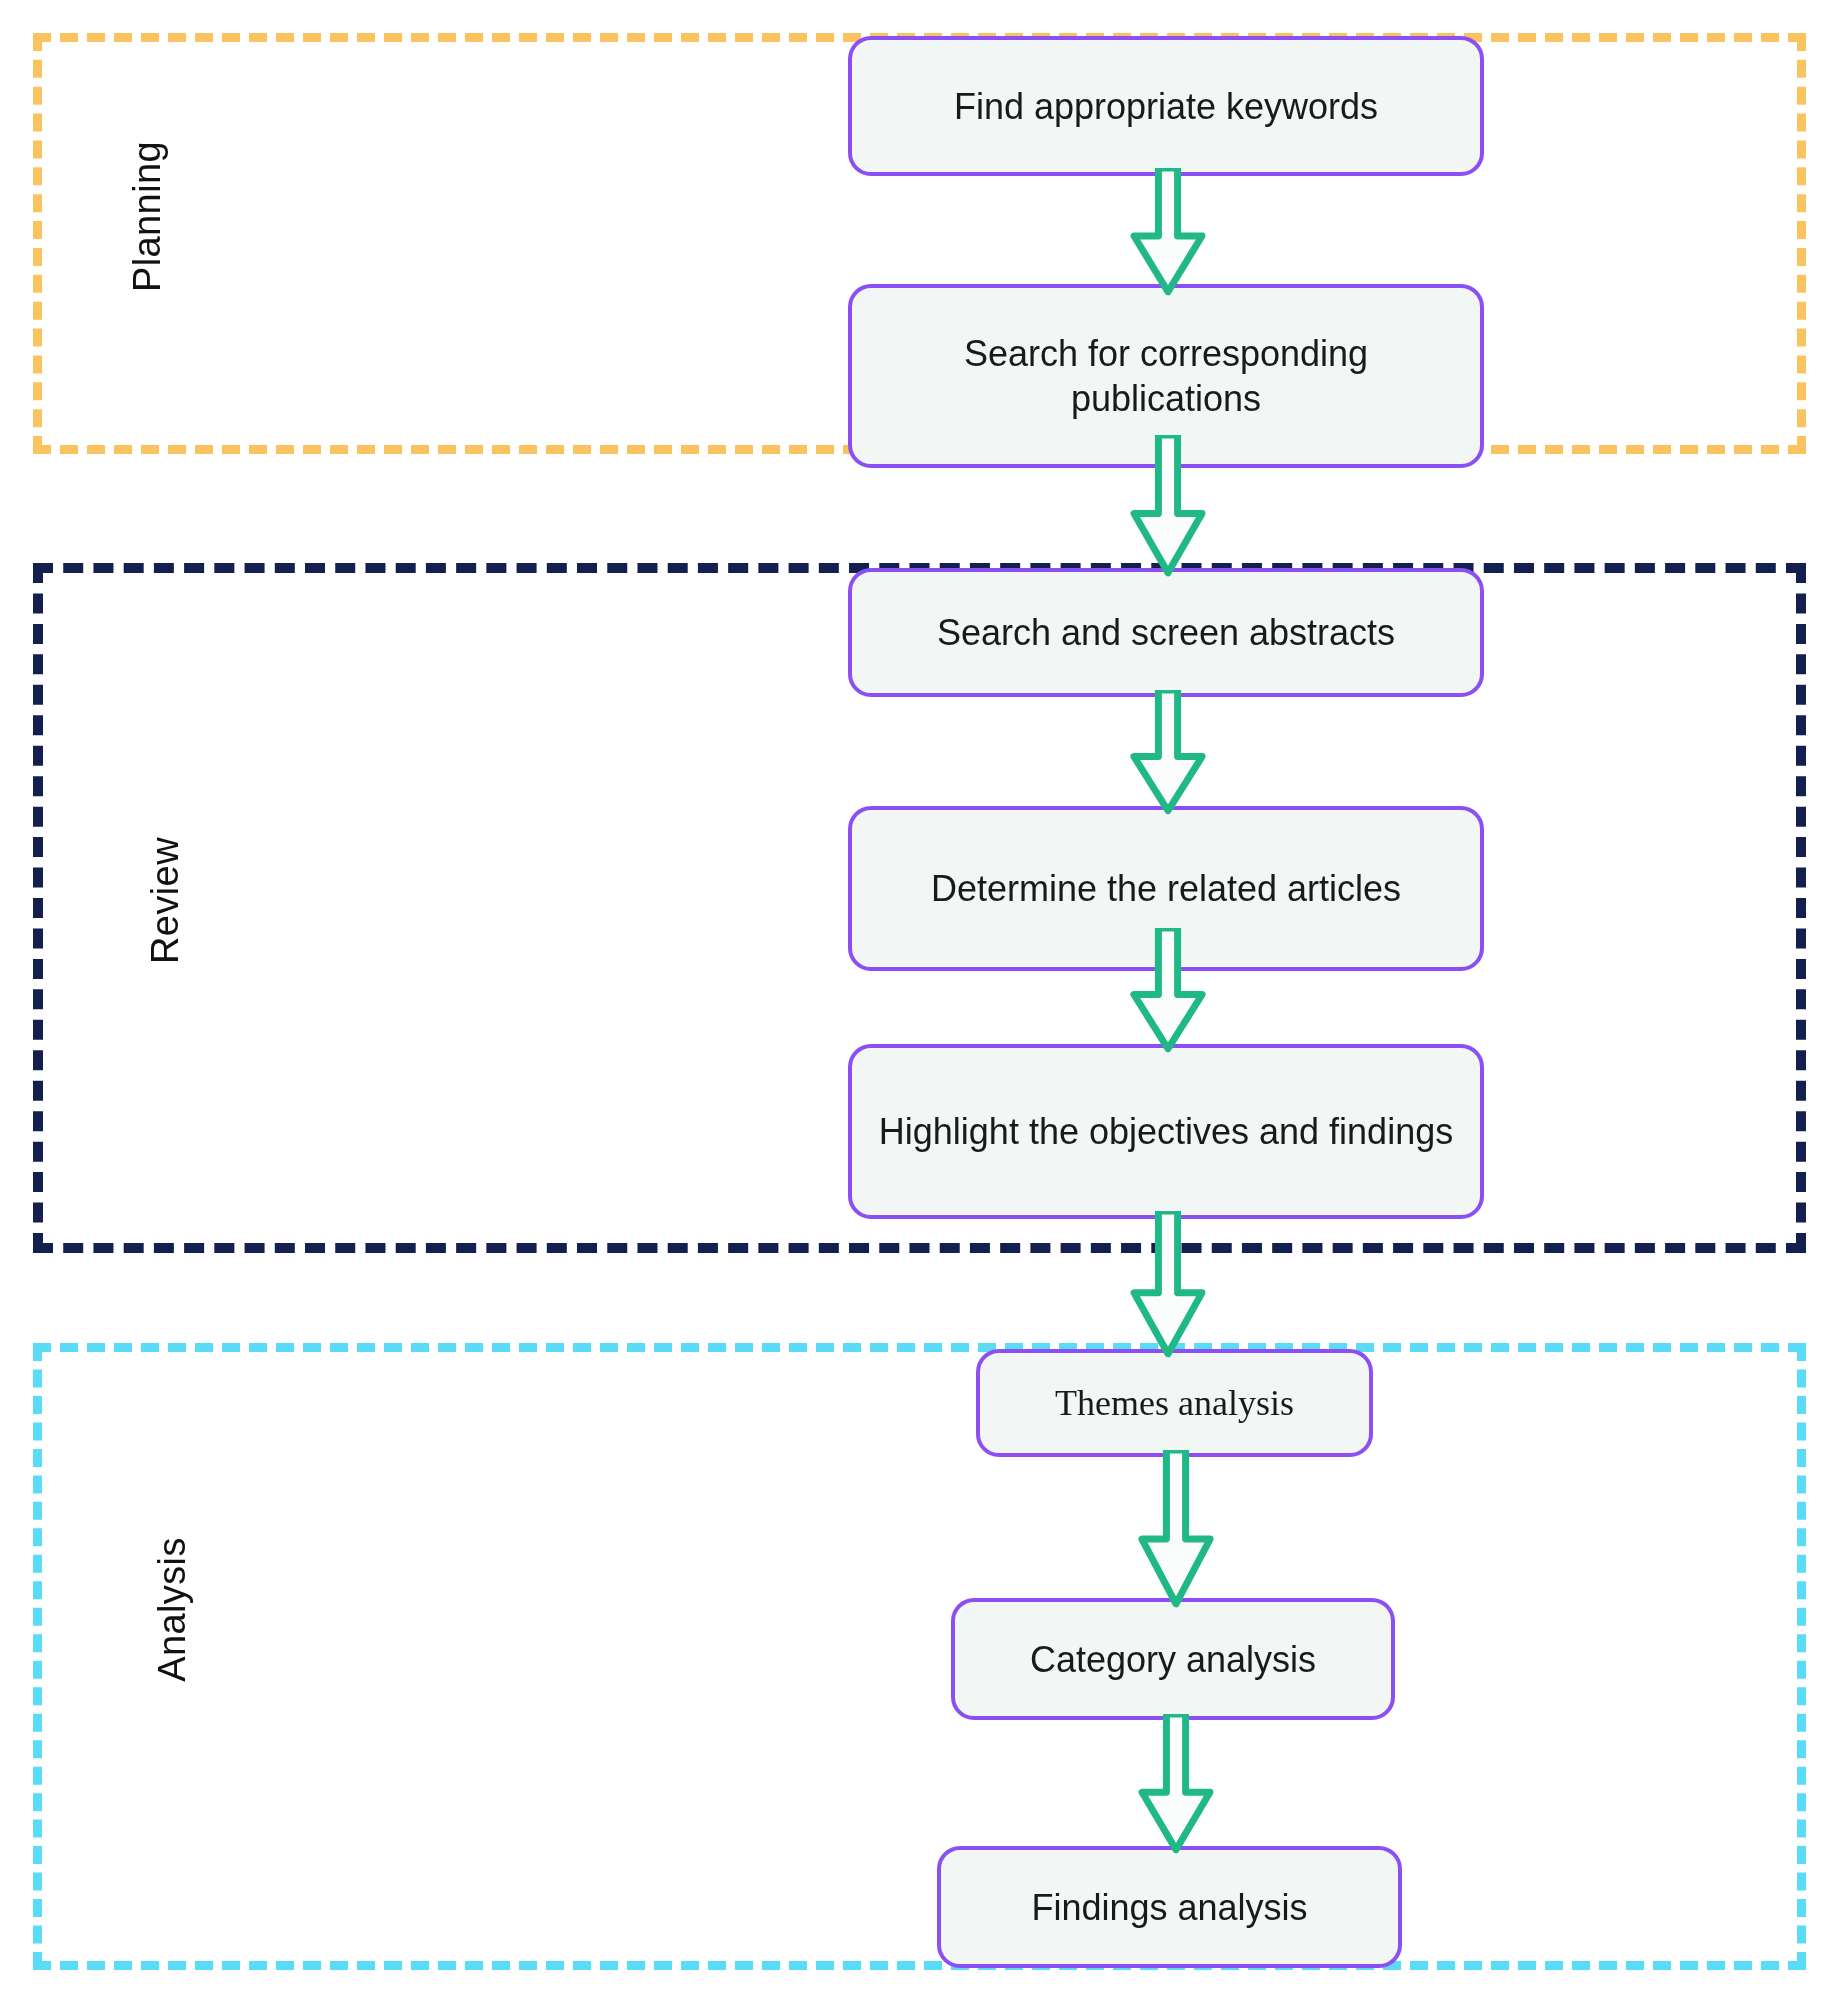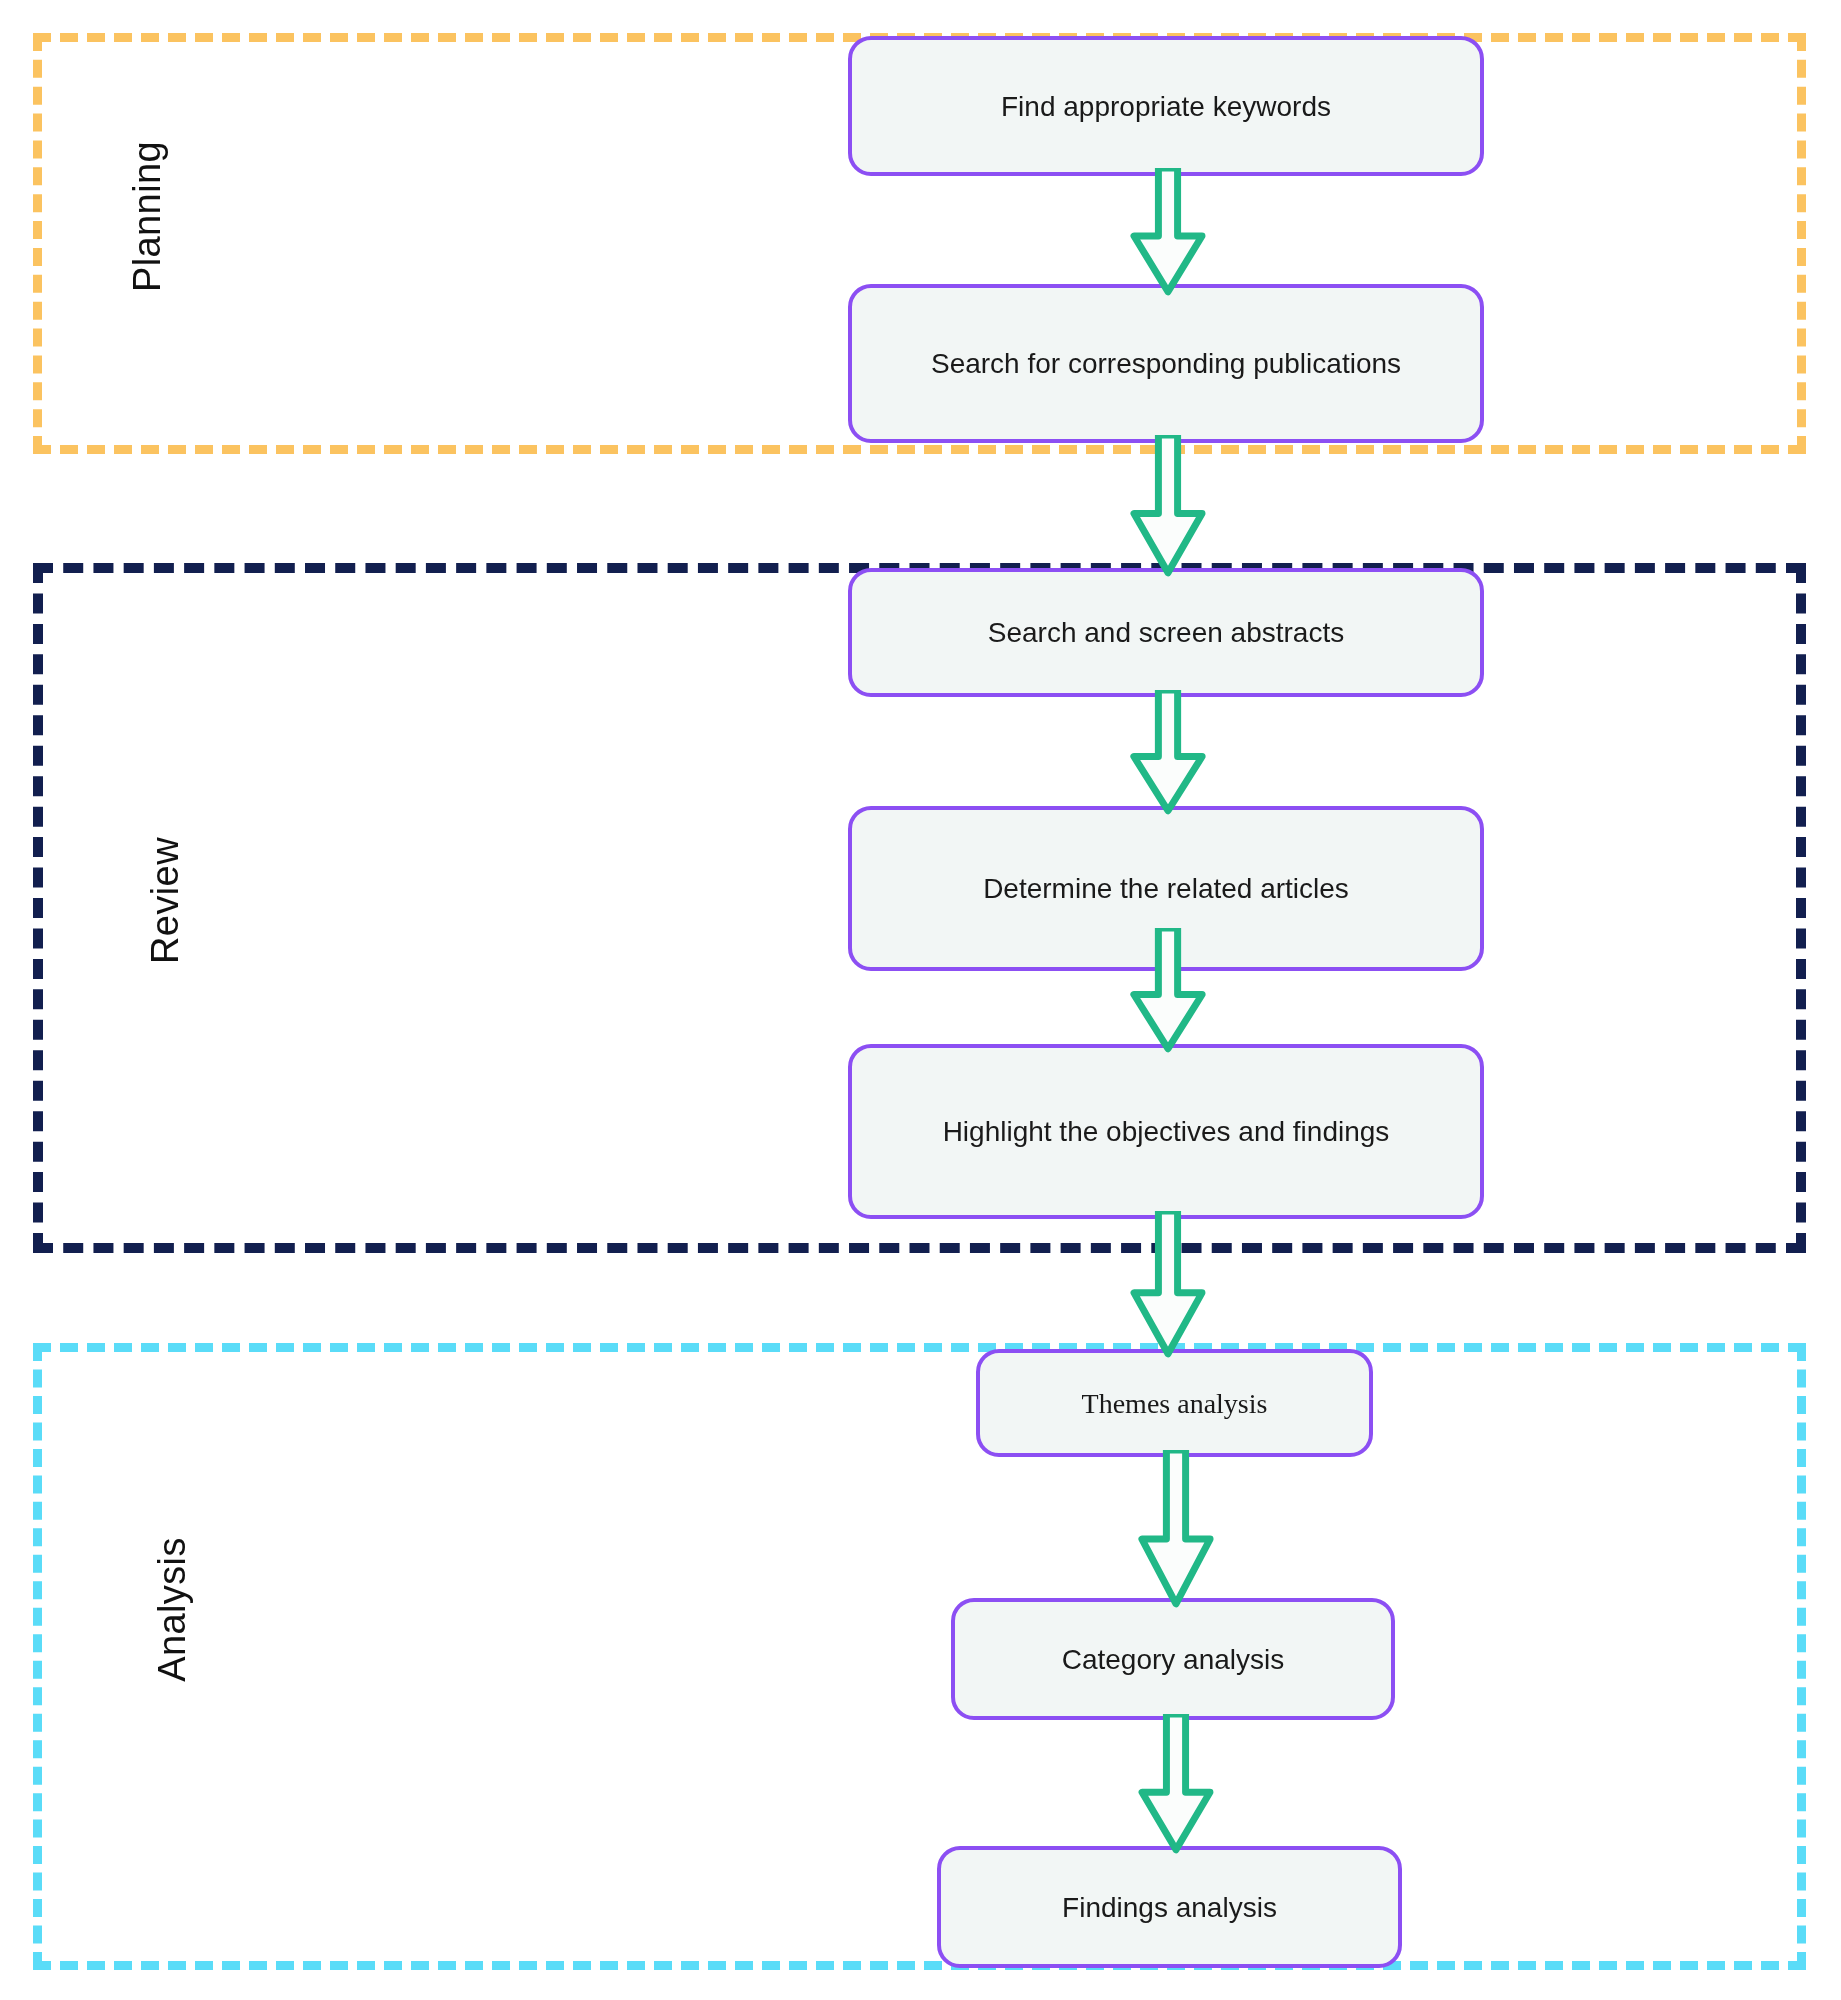--- a/index.html
+++ b/index.html
@@ -85,33 +85,33 @@
     position: absolute;
     box-sizing: border-box;
     background: #f2f6f5;
     border: 4.4px solid #8c4ff3;
     border-radius: 23px;
     display: flex;
     align-items: center;
     justify-content: center;
     text-align: center;
     color: #1a1a1a;
-    font-size: 28px;
+    font-size: 36px;
     line-height: 1.25;
     padding: 3.5px 23px;
     z-index: 5;
   }
 
   .node-wide  { left: 848px;  width: 636px; }
   .node-narrow-a { left: 976px; width: 397px; }
   .node-narrow-b { left: 951px; width: 444px; }
   .node-narrow-c { left: 937px; width: 465px; }
 
   .n1 { top: 36px;   height: 140px; }
-  .n2 { top: 284px;  height: 159px; }
+  .n2 { top: 284px;  height: 184px; }
   .n3 { top: 568px;  height: 129px; }
   .n4 { top: 806px;  height: 165px; }
   .n5 { top: 1044px; height: 175px; }
   .n6 { top: 1349px; height: 108px; font-family: Liberation Serif, serif; }
   .n7 { top: 1598px; height: 122px; }
   .n8 { top: 1846px; height: 122px; text-align: right; }
 
   
   .arrow {
     position: absolute;

